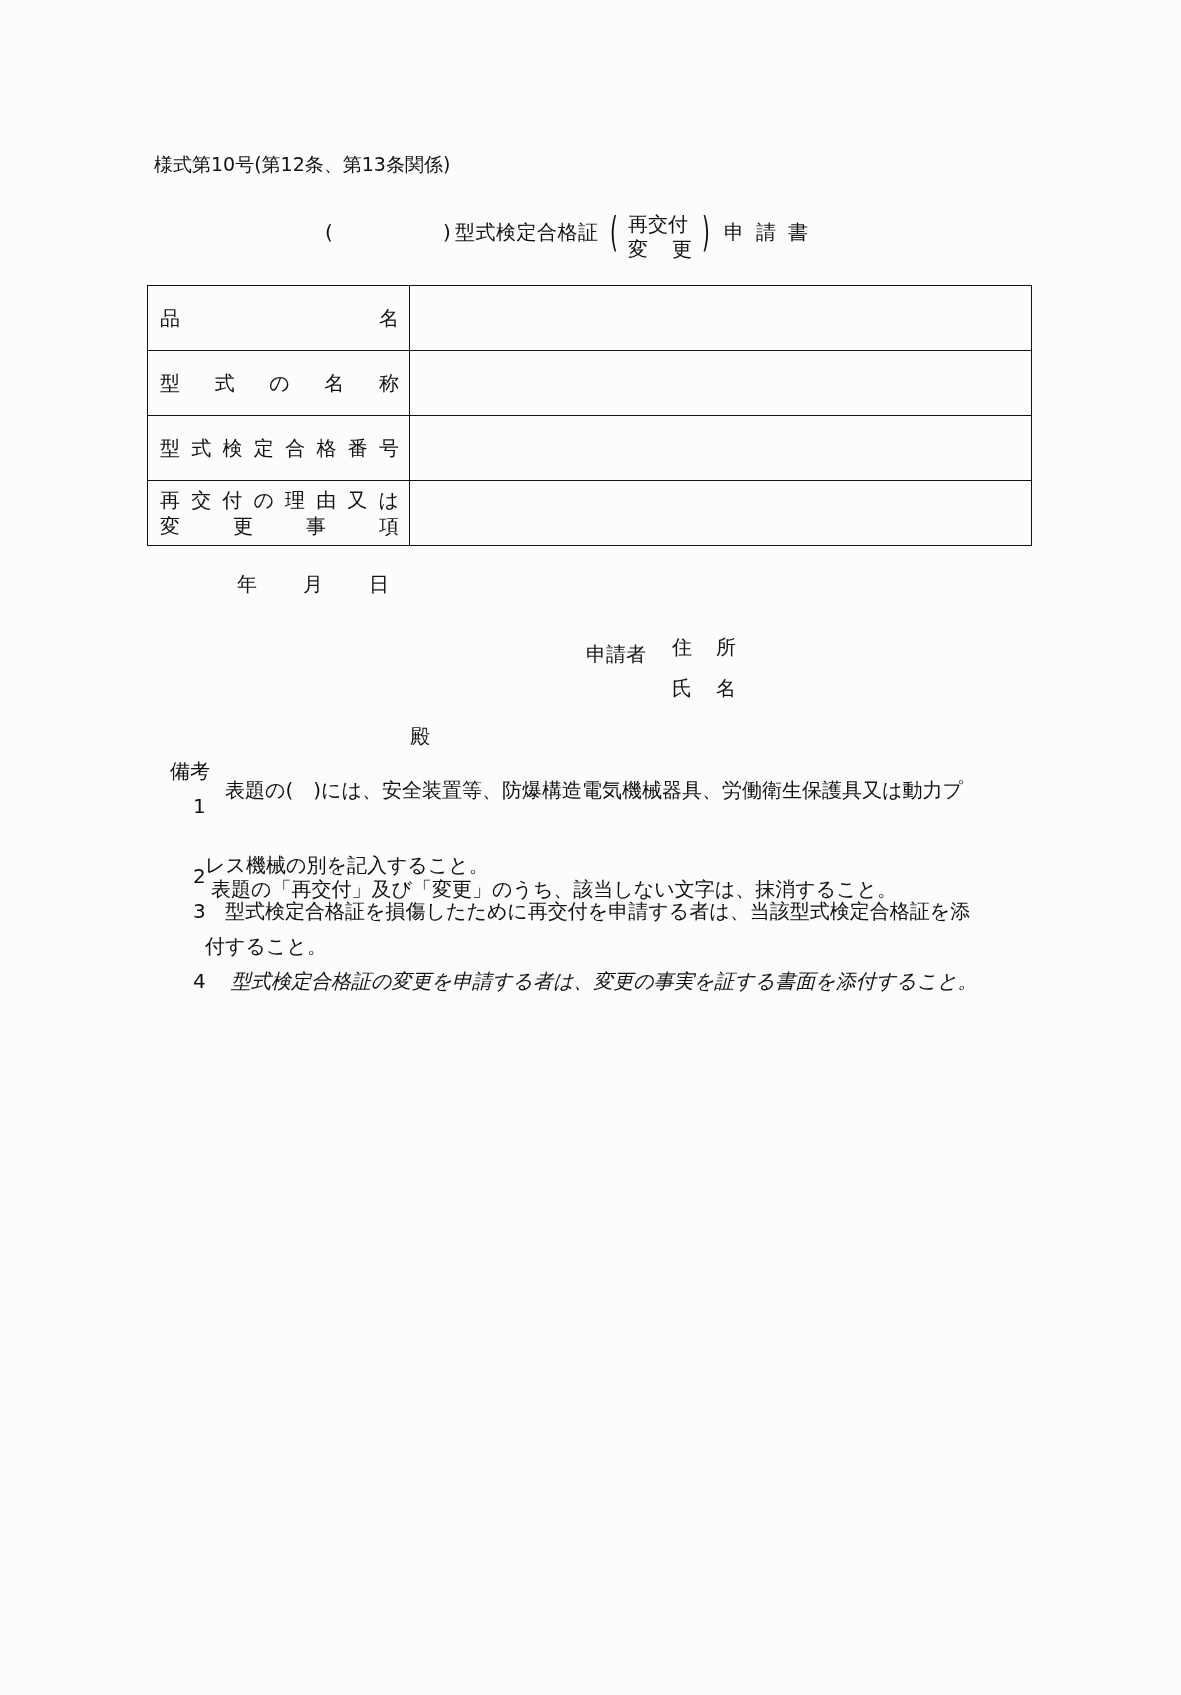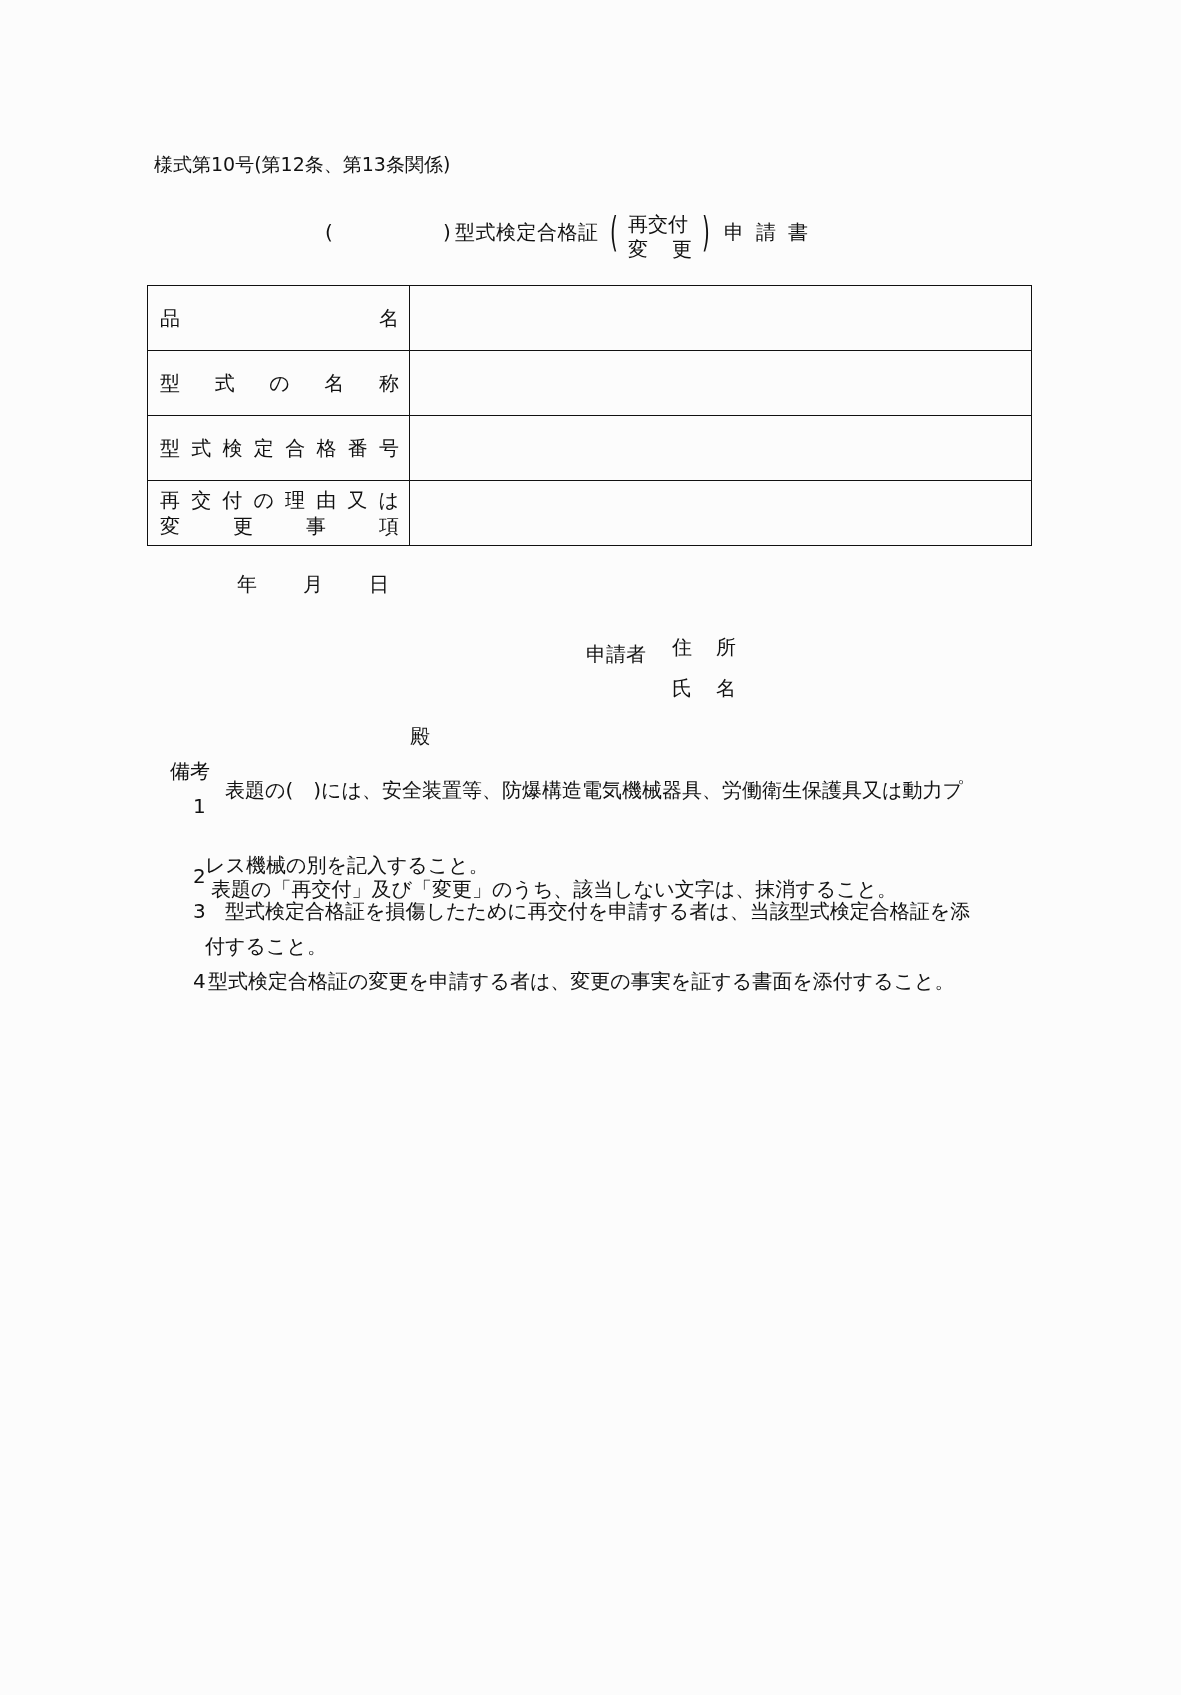--- a/index.html
+++ b/index.html
@@ -132,14 +132,14 @@
   <span class="abs note" style="left:205px; top:831px;margin-top:24px;">レス機械の別を記入すること。</span>
 
   <span class="abs note" style="left:193px; top:866px;">2</span>
   <span class="abs note" style="left:211px; top:866px;margin-top:13px;">表題の「再交付」及び「変更」のうち、該当しない文字は、抹消すること。</span>
 
   <span class="abs note" style="left:193px; top:901px;">3</span>
   <span class="abs note" style="left:225px; top:901px;">型式検定合格証を損傷したために再交付を申請する者は、当該型式検定合格証を添</span>
   <span class="abs note" style="left:205px; top:936px;">付すること。</span>
 
   <span class="abs note" style="left:193px; top:971px;">4</span>
-  <span class="abs note" style="left:208px; top:971px;">型式検定合格証の変更を申請する者は、変更の事実を証する書面を添付すること。</span>
+  <span class="abs note" style="left:231px; top:971px;font-style:italic;">型式検定合格証の変更を申請する者は、変更の事実を証する書面を添付すること。</span>
 </div>
 
 </body></html>

